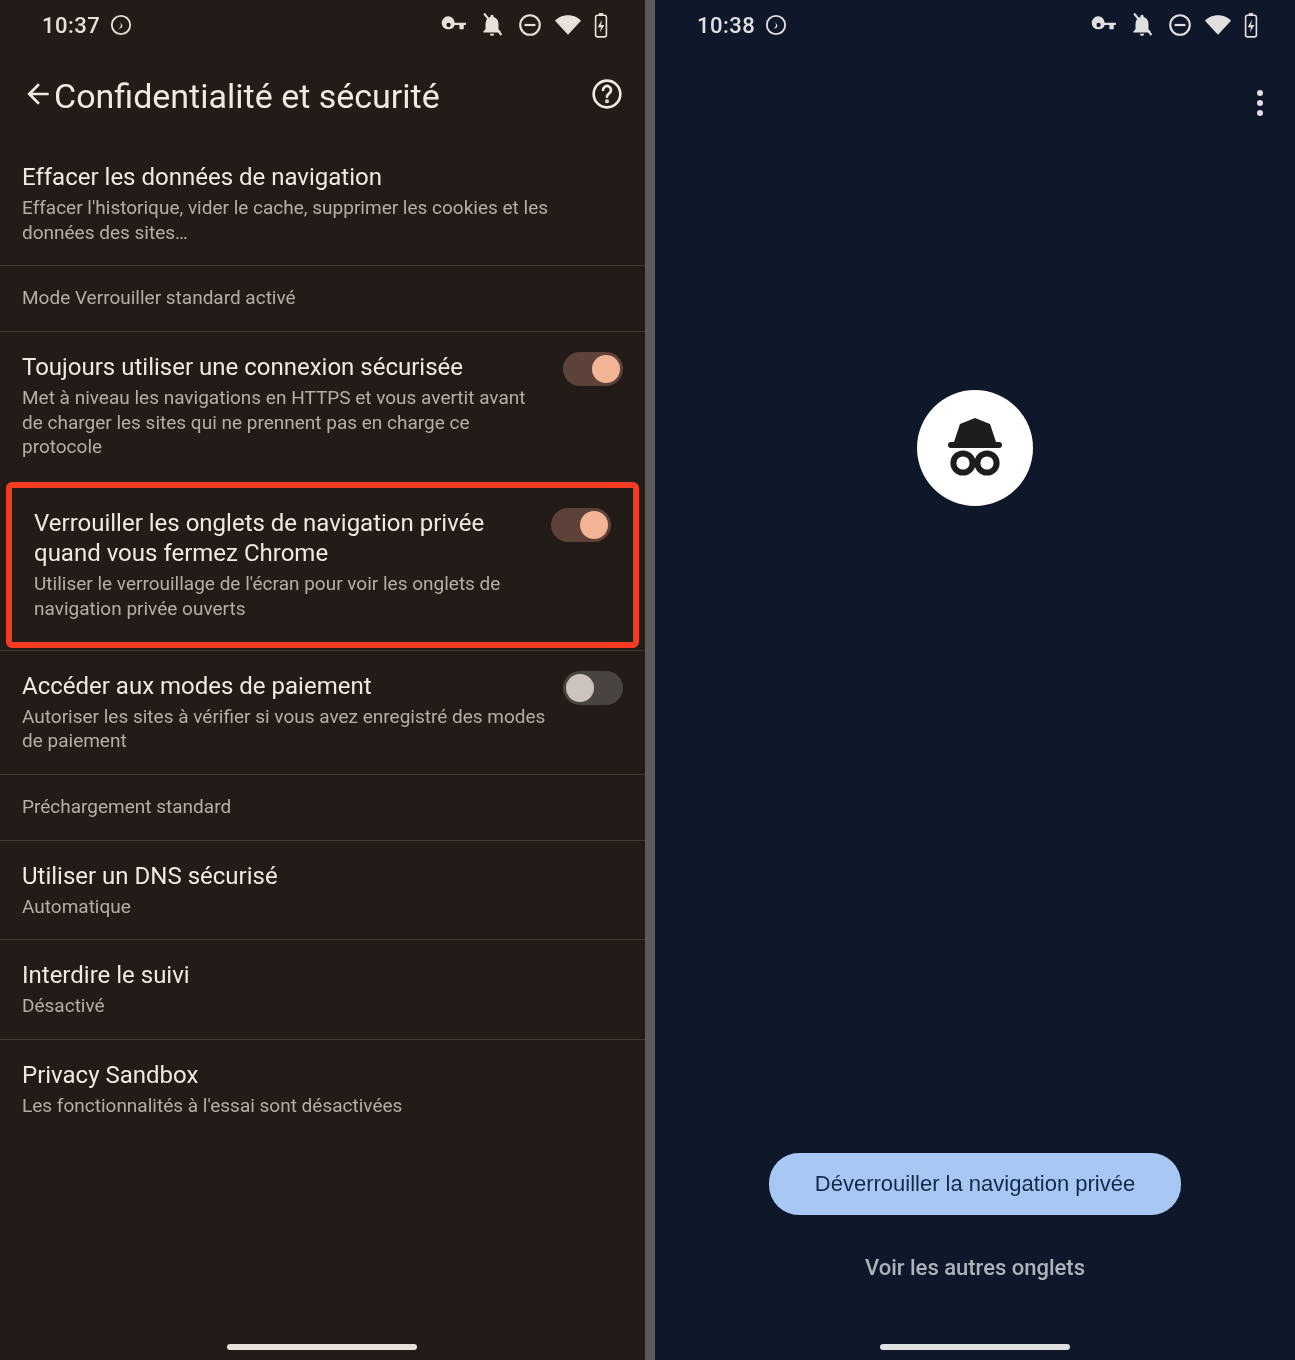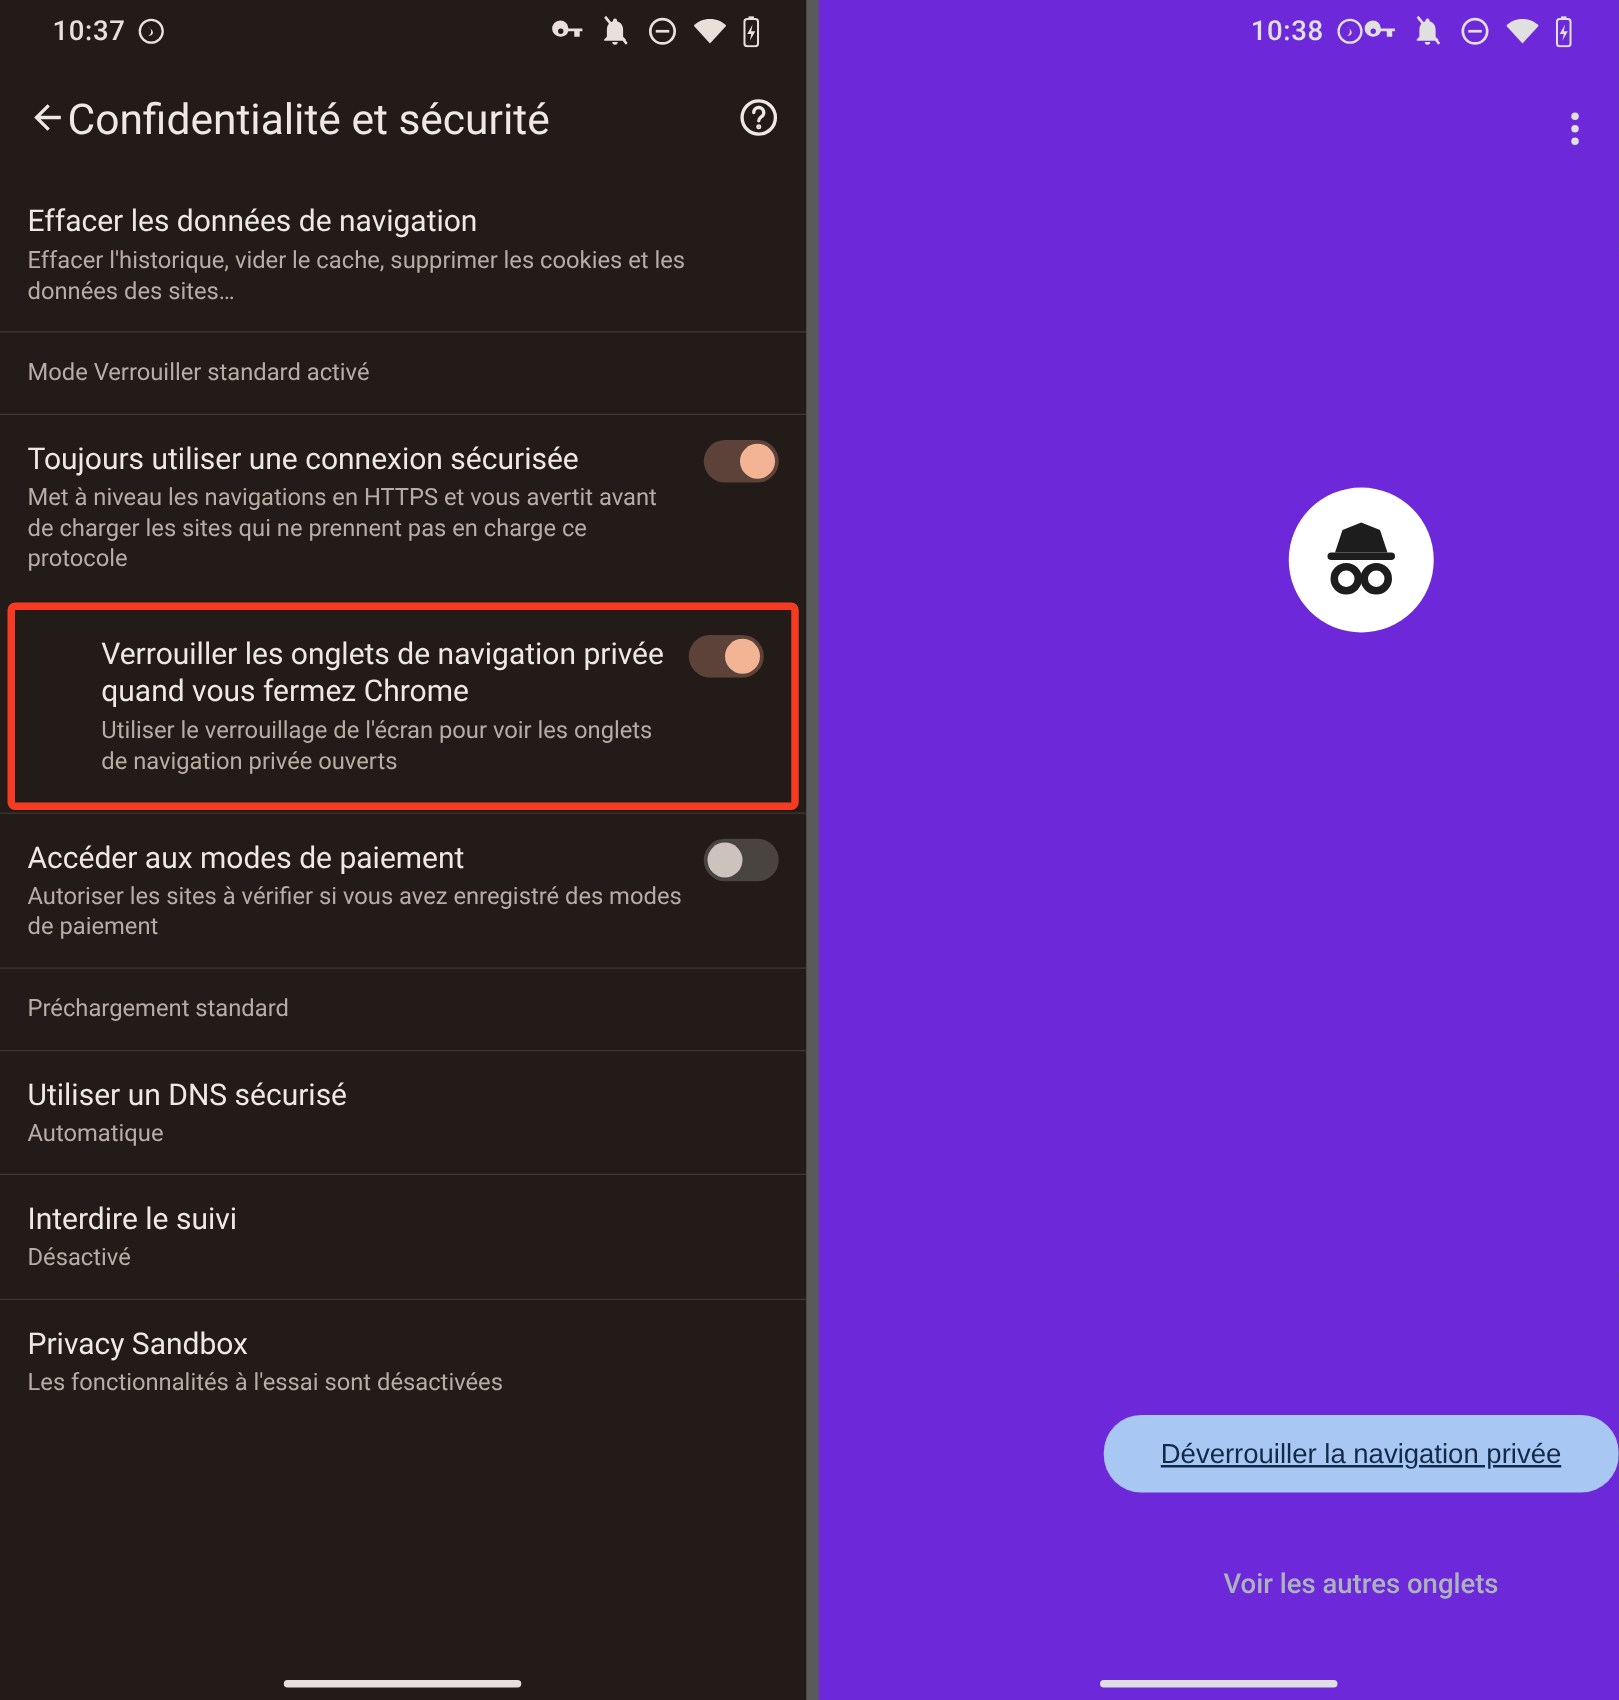--- a/index.html
+++ b/index.html
@@ -14,21 +14,21 @@
   }
   .phone {
     position: relative;
     height: 1360px;
     background: #221b17;
     overflow: hidden;
     display: flex;
     flex-direction: column;
   }
   .phone.left { width: 650px; }
-  .phone.right { width: 645px; background: #6d28d9; align-items: flex-end; }
+  .phone.right { width: 645px; background: #0f172a; }
   
   .status-bar {
     height: 50px;
     display: flex;
     align-items: center;
     justify-content: space-between;
     padding: 0 36px 0 42px;
     color: #e9e0db;
   }
   .status-left { display: flex; align-items: center; gap: 10px; font-size: 22px; font-weight: 500; letter-spacing: 0.5px;}
@@ -79,21 +79,21 @@
     position: absolute; top: 3px; width: 28px; height: 28px; border-radius: 14px;
   }
   .toggle.on .knob { right: 3px; background: #f3b495; }
   .toggle.off .knob { left: 3px; background: #ccc3be; }
   
   .highlight {
     border: 6px solid #f53c23;
     border-radius: 6px;
     margin: 2px 6px;
   }
-  .highlight .item { border-top: none; margin-left: 47px; }
+  .highlight .item { border-top: none; }
   
   .nav-pill {
     position: absolute;
     bottom: 10px; left: 50%; transform: translateX(-50%);
     width: 190px; height: 6px; border-radius: 3px; background: #e9e0db;
   }
   
   .right-top {
     display: flex; align-items: center; justify-content: flex-end;
     padding: 26px 22px 0 22px;
@@ -113,24 +113,23 @@
   }
   .spacer { flex: 1; }
   .unlock-btn {
     background: #a9c7f3;
     color: #122a4a;
     font-size: 22px;
     font-weight: 500;
     border: none;
     border-radius: 30px;
     padding: 18px 46px;
-    margin: 0 auto 61px auto;
+    margin: 0 auto 40px auto;
     display: block;
     cursor: pointer;
-    text-decoration: underline;
   }
   .see-tabs {
     text-align: center;
     color: #abb4ba;
     font-size: 22px;
     font-weight: 500;
     margin-bottom: 80px;
     cursor: pointer;
   }
   .dots { width: 6px; height: 6px; background: #e0e0e0; border-radius: 3px; box-shadow: 0 -10px 0 #e0e0e0, 0 10px 0 #e0e0e0; margin: 10px;}

